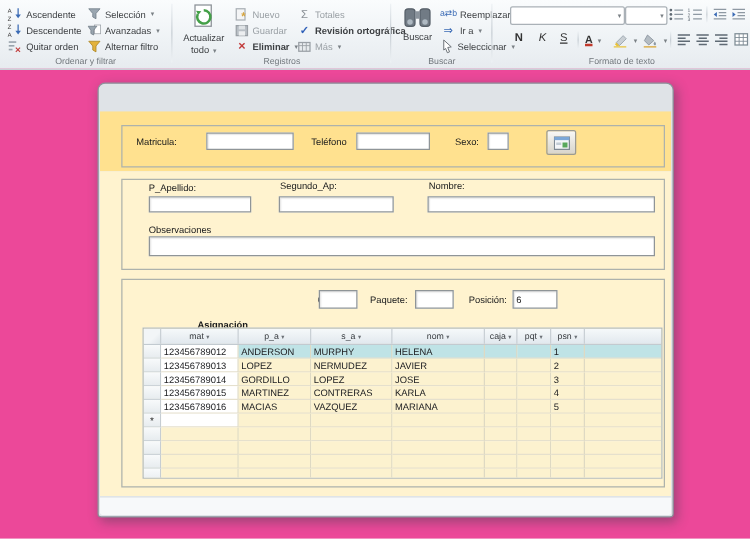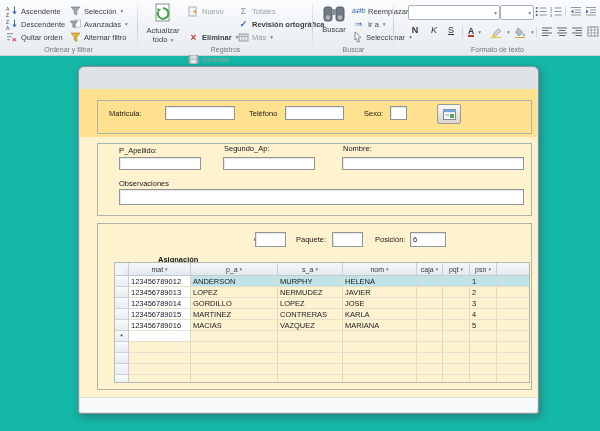--- a/index.html
+++ b/index.html
@@ -61,27 +61,27 @@
   .hsel{background:linear-gradient(135deg,#f2f5f7 60%,#dfe5ea);}
   .grow{display:flex;height:11px;}
   .gcell{border-right:1px solid #ded9c3;border-bottom:1px solid #e5e0cd;padding:0 2px;
          display:flex;align-items:center;overflow:hidden;white-space:nowrap;
          background:var(--cellyellow,#fcf2cf);box-sizing:border-box;}
   .gselcell{background:linear-gradient(#f8fafb,#e7ecef);border-right:1px solid #c6cdd2;
             border-bottom:1px solid #ccd3d8;justify-content:center;font-size:8px;color:#333;}
   .matcol{background:#ffffff;}
   .grow.sel .gcell:not(.matcol):not(.gselcell){background:var(--selcolor,#bfe3e6);}
   .gfill{flex:1;border-right:none;}
-  .w-sel{width:14px;}.cw0{width:62px;}.cw1{width:87px;}.cw2{width:65px;}
+  .w-sel{width:14px;}.cw0{width:62px;}.cw1{width:58px;}.cw2{width:65px;}
   .cw3{width:74px;}.cw4{width:26px;}.cw5{width:27px;}.cw6{width:27px;}
 </style>
 </head>
 <body>
 
-<div id="stage" style="--band: #ffe18f; --detail: #fff3cf; --cellyellow: #fcf2cf; --selcolor: #bfe3e6; background: #14b8a6;">
+<div id="stage" style="--band: #ffe18f; --detail: #fff3cf; --cellyellow: #fcf2cf; --selcolor: #bfe3e6; background: #ec4899;">
 
   <div class="ribbon">
 
     <div class="sbtn" style="left:6px;top:5px;">
       <svg width="12" height="12" viewBox="0 0 12 12">
           <text x="0" y="5.5" font-size="5" fill="#444">A</text>
           <text x="0" y="11.5" font-size="5" fill="#444">Z</text>
           <path d="M8.5 1.5v6.5" stroke="#3b6bb5" fill="none"></path>
           <path d="M6.3 6.5l2.2 3 2.2-3" fill="#3b6bb5"></path>
         </svg>
@@ -138,21 +138,21 @@
       <span>Actualizar</span>
       <span><span>todo</span> <span class="caret">▾</span></span>
     </div>
     <div class="sbtn dis" style="left:188px;top:5px;">
       <svg width="11" height="11" viewBox="0 0 11 11">
           <rect x="1" y="1" width="7" height="9" fill="#f4f5f6" stroke="#aab0b5"></rect>
           <text x="5" y="10" font-size="9" fill="#d6a43c" font-weight="bold">*</text>
         </svg>
       <span>Nuevo</span>
     </div>
-    <div class="sbtn dis" style="left:188px;top:18px;margin-top:35px;">
+    <div class="sbtn dis" style="left:188px;top:18px;">
       <svg width="11" height="11" viewBox="0 0 11 11">
           <rect x="1" y="1.5" width="9" height="8" fill="#b9bfc5" stroke="#9aa0a6"></rect>
           <rect x="3" y="1.5" width="5" height="3" fill="#dfe3e6"></rect>
           <rect x="3" y="6" width="5" height="3.5" fill="#eceef0"></rect>
         </svg>
       <span>Guardar</span>
     </div>
     <div class="sbtn" style="left:188px;top:31px;">
       <span style="font-size:10px;font-weight:bold;color:#c23b3b;width:11px;text-align:center;">×</span>
       <span style="font-weight:bold;">Eliminar</span>

